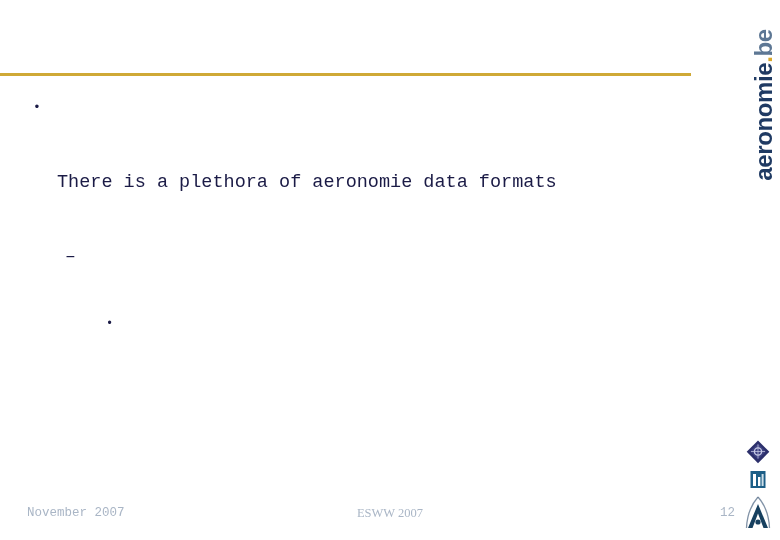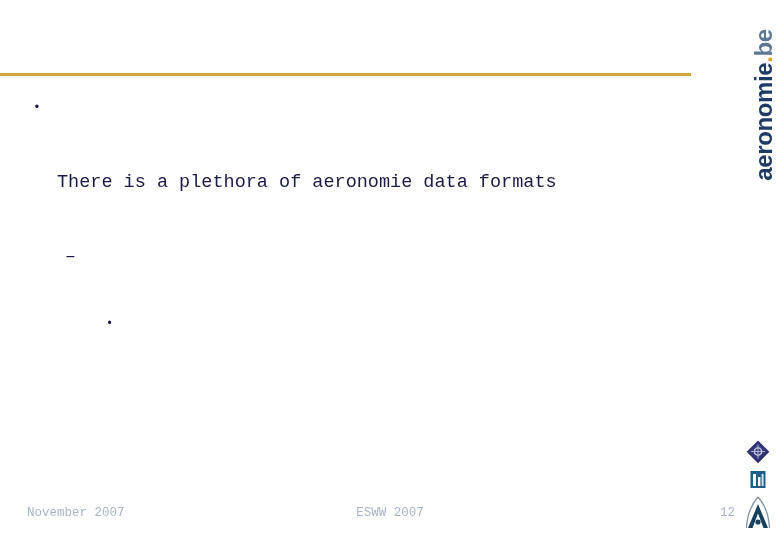--- a/index.html
+++ b/index.html
@@ -168,20 +168,21 @@
     position: absolute;
     left: 27px;
     top: 12px;
   }
   .footer-center {
     position: absolute;
     left: 0;
     top: 12px;
     width: 780px;
     text-align: center;
+    font-family: Liberation Serif, serif;
   }
   .footer-right {
     position: absolute;
     right: 45px;
     top: 12px;
     text-align: right;
   }
 </style>
 </head>
 <body>

